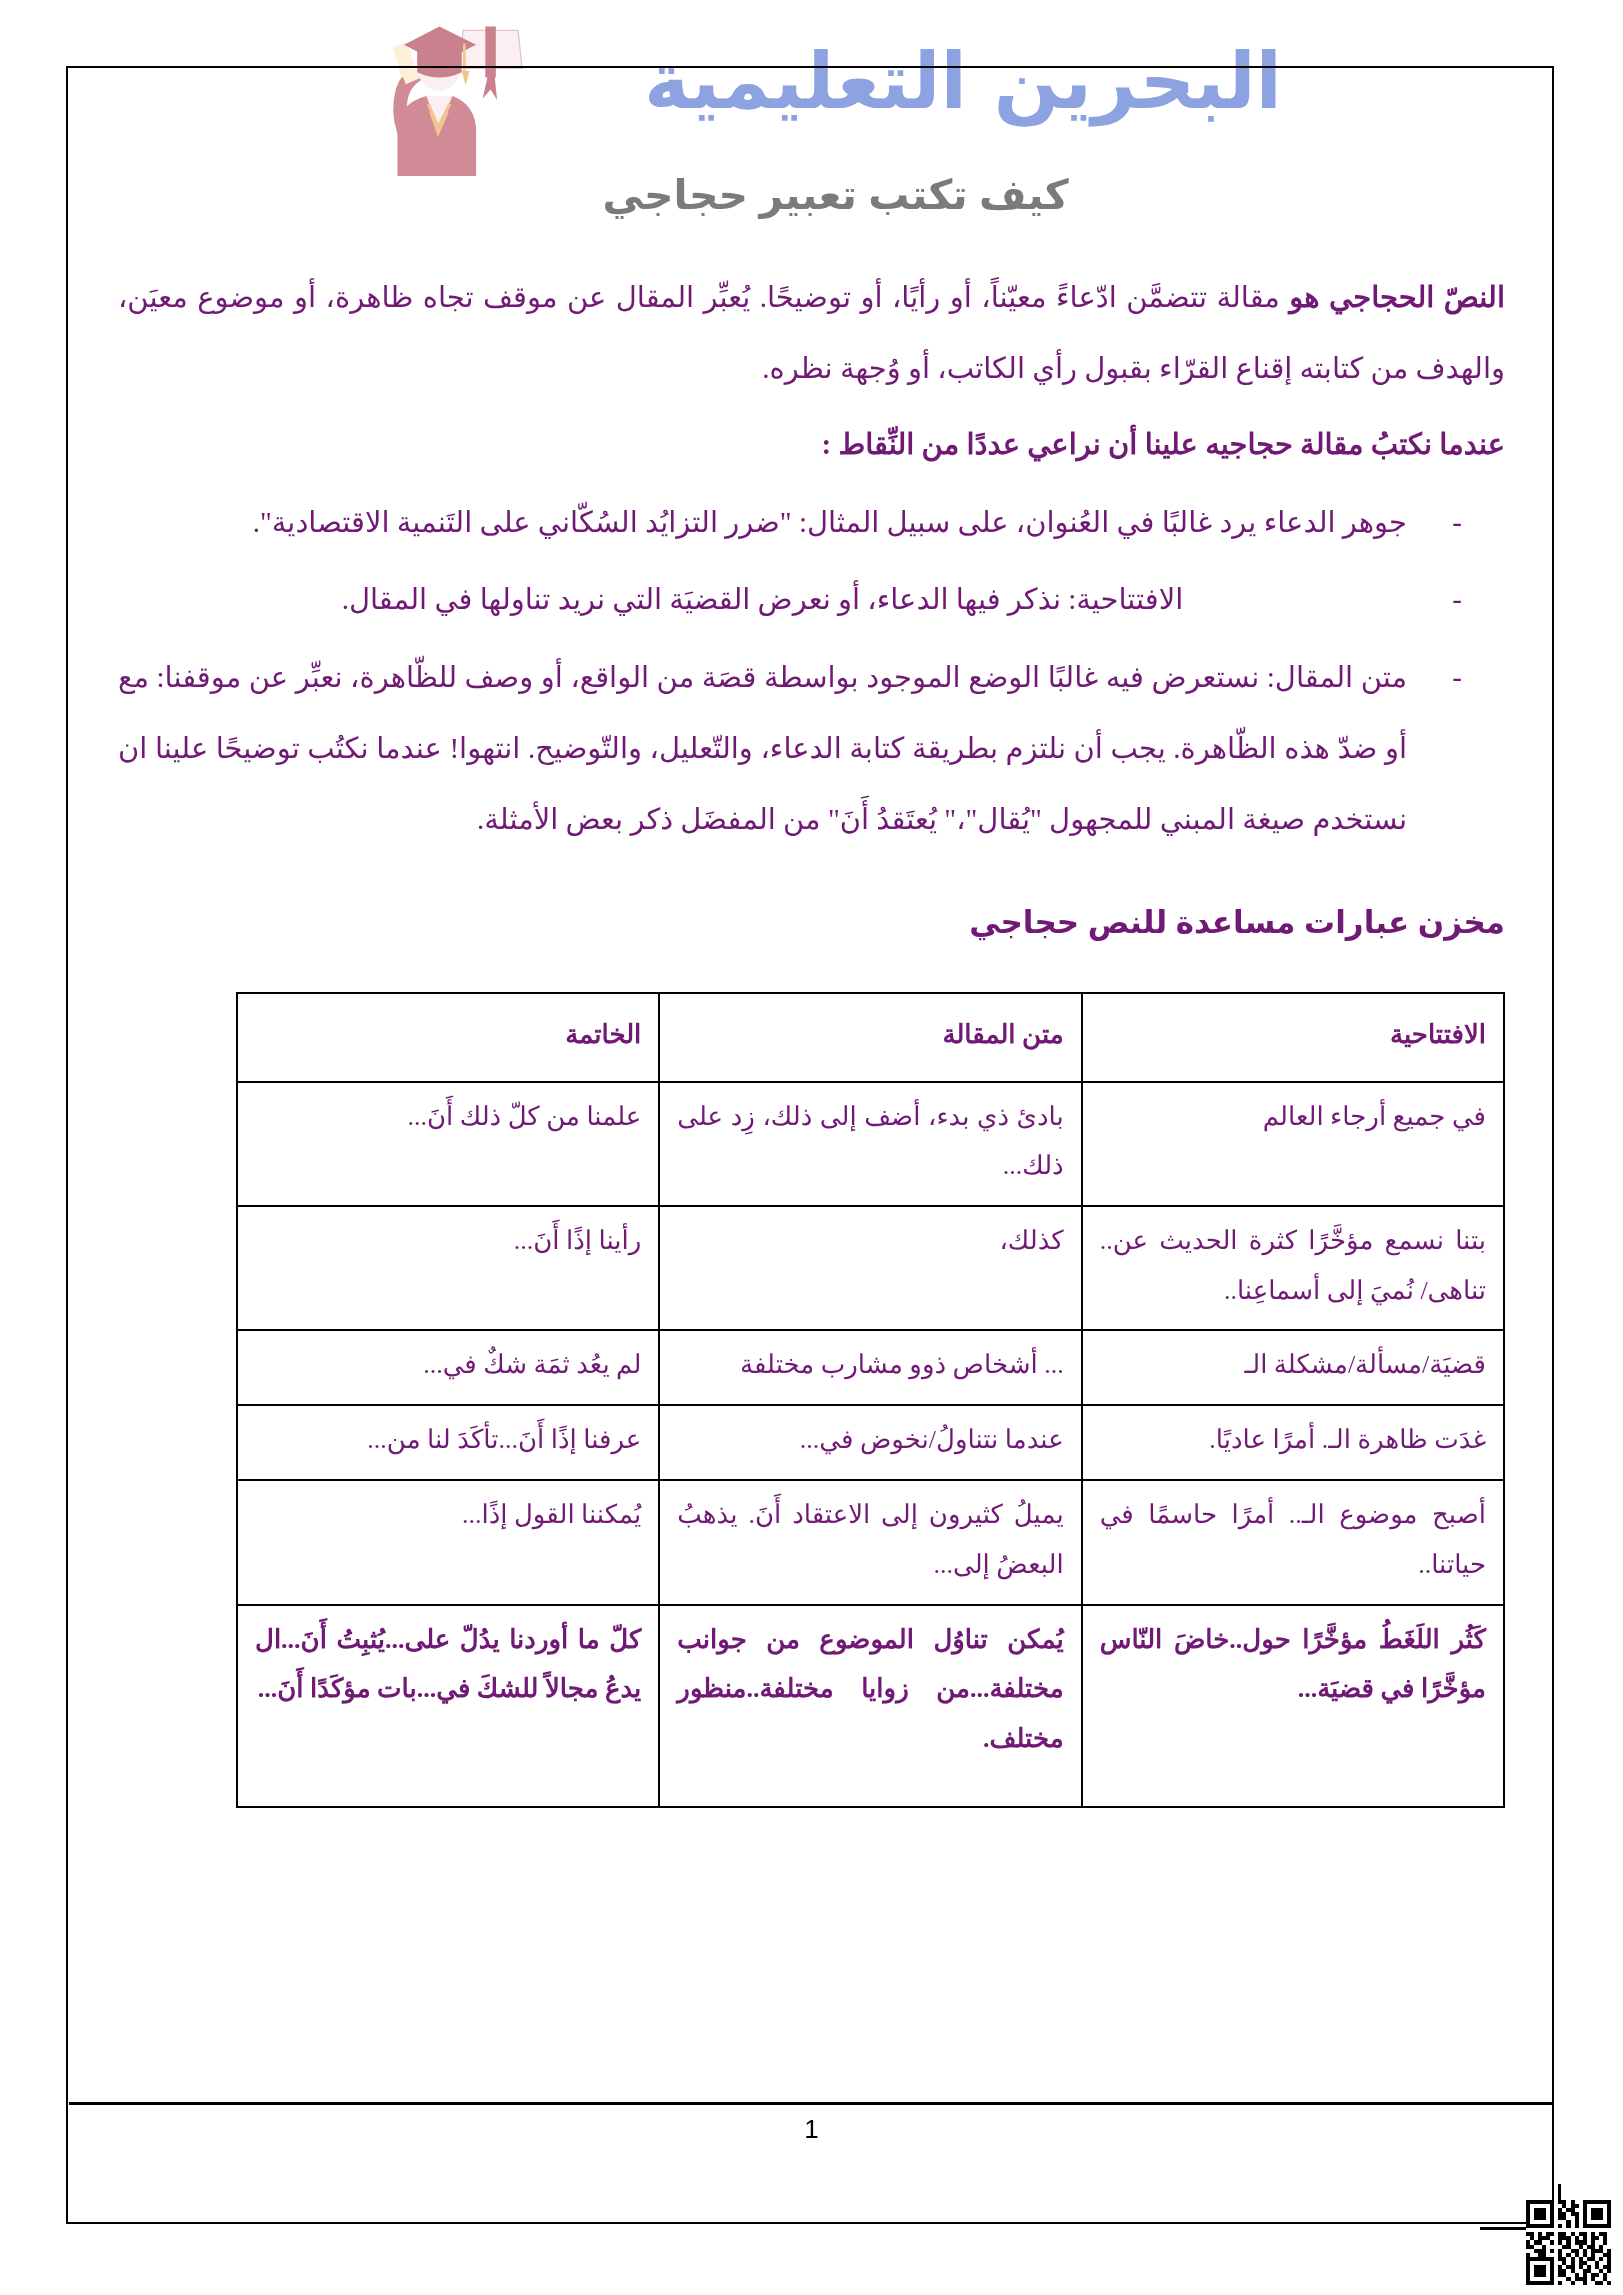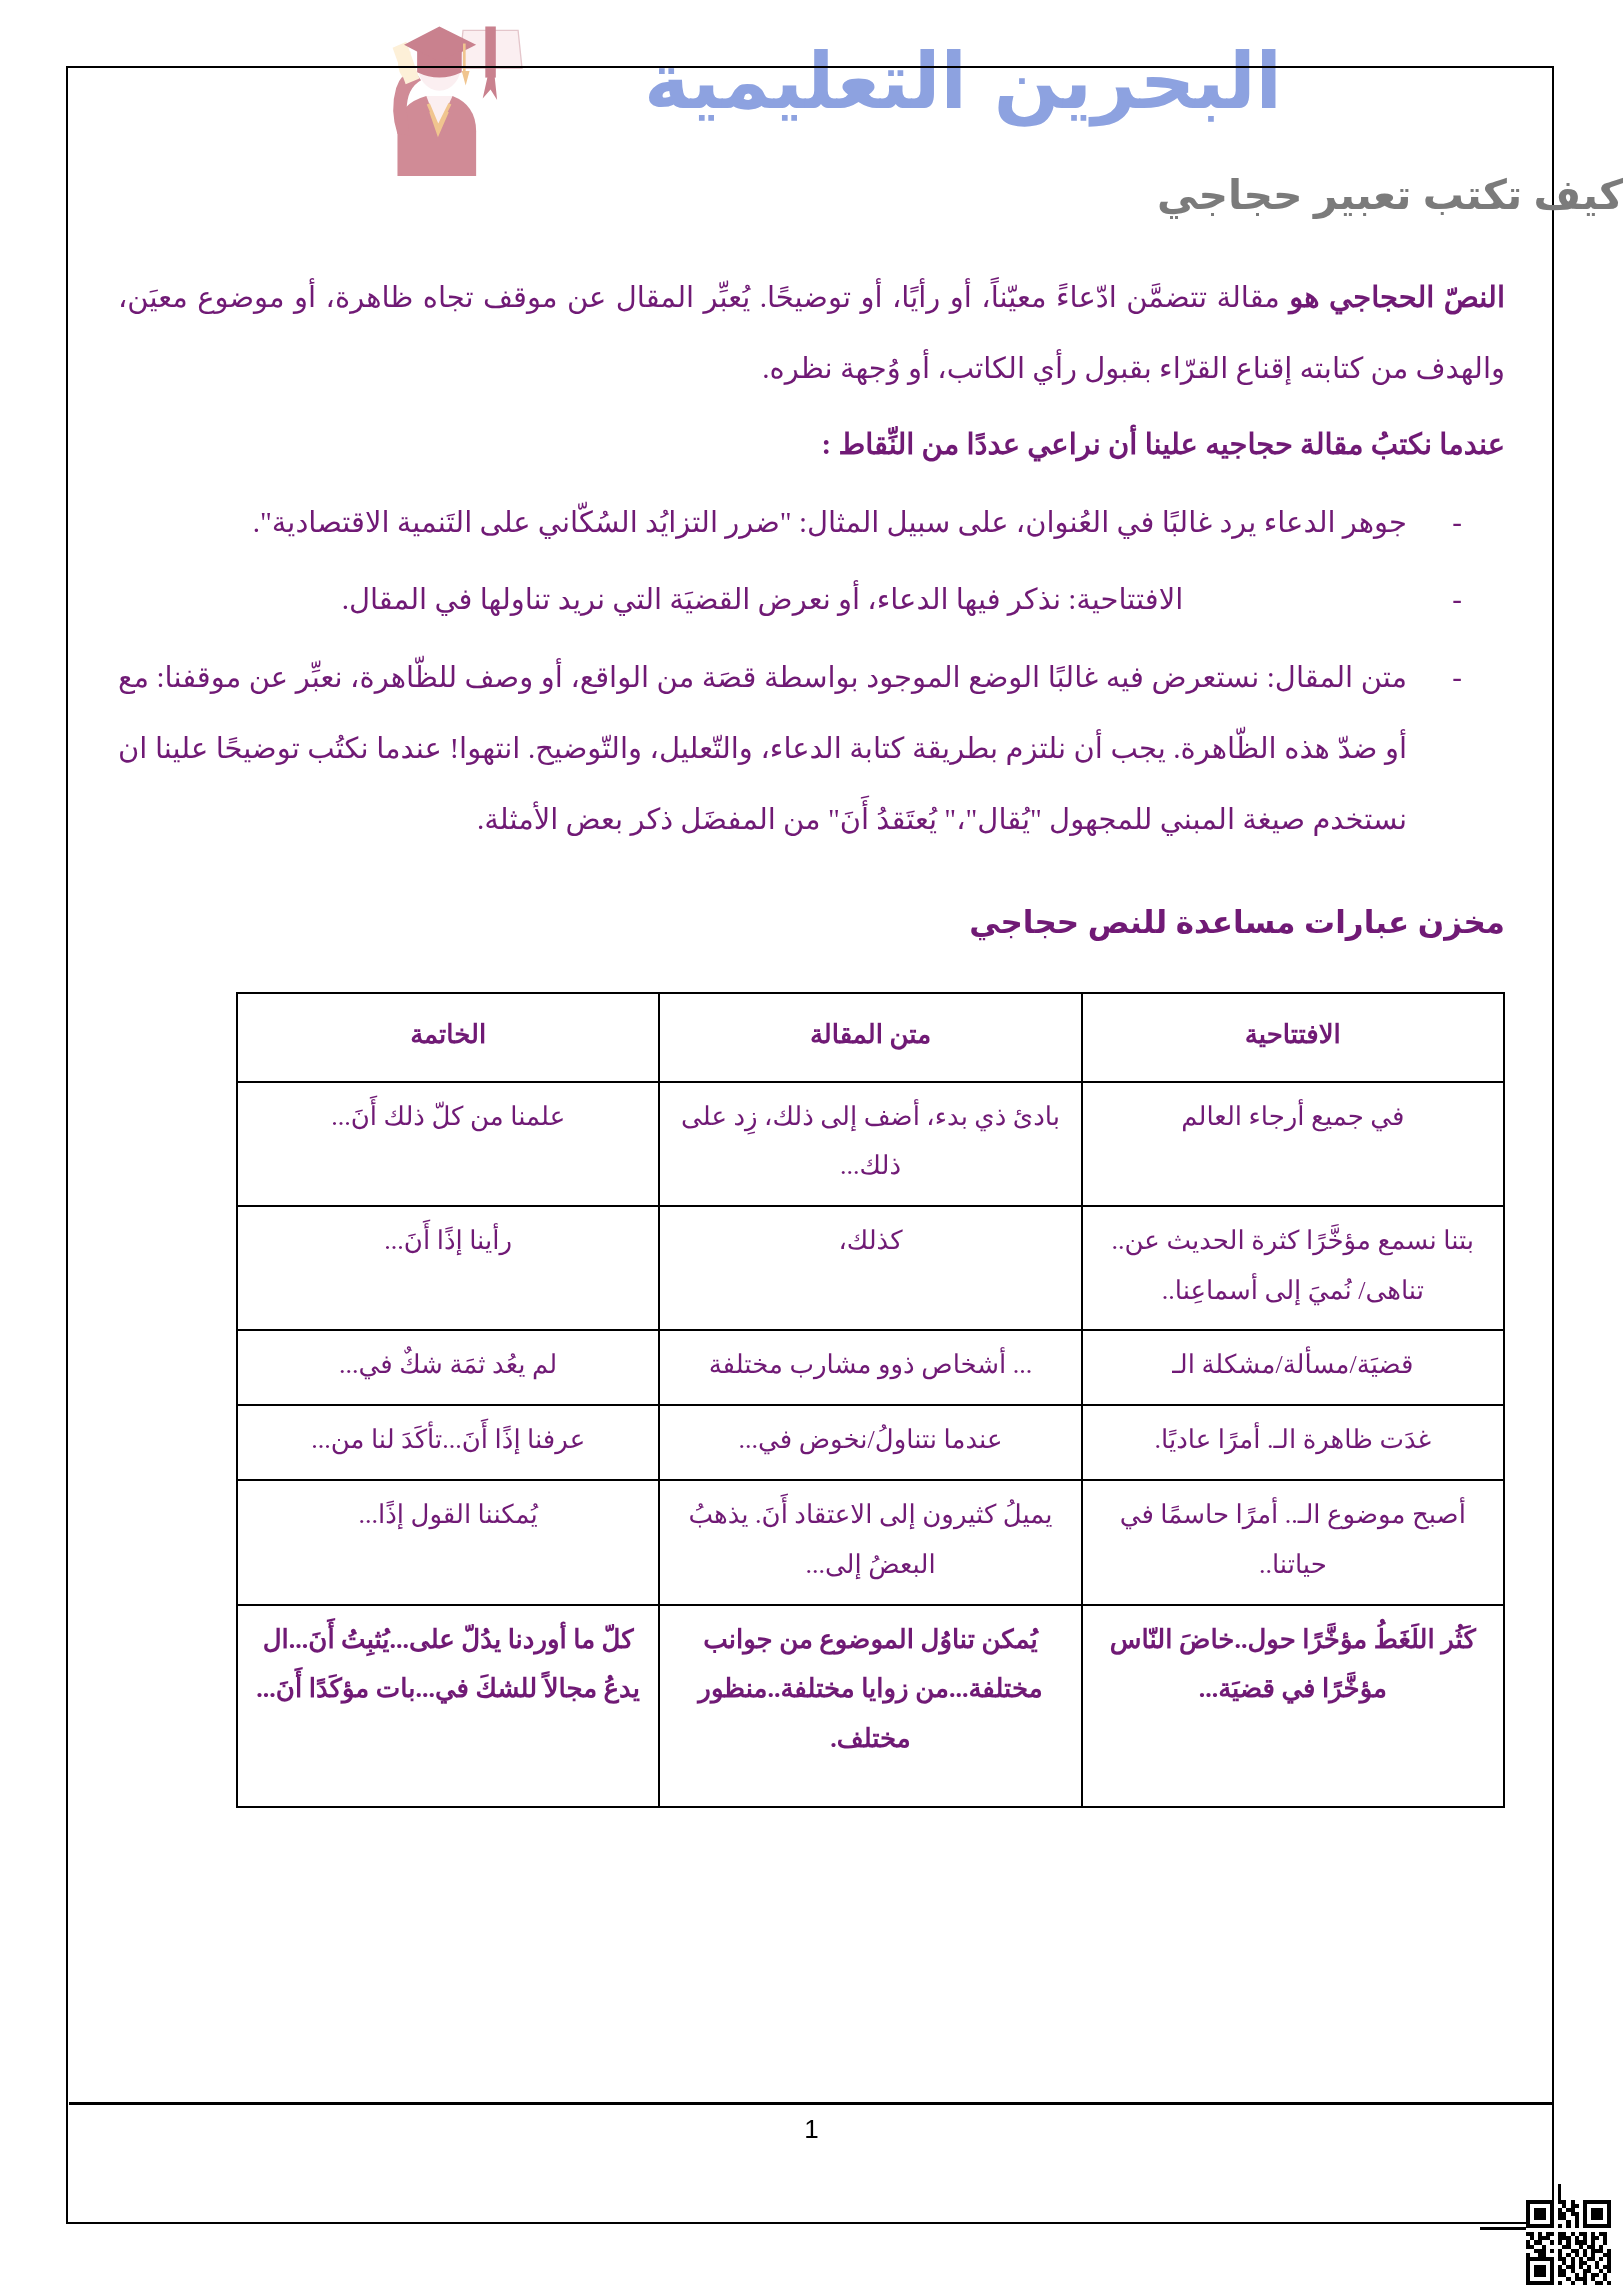--- a/index.html
+++ b/index.html
@@ -55,20 +55,21 @@
     width: 236px;
     height: 164px;
   }
 
   
   .doc-title {
     position: absolute;
     left: 0;
     right: 0;
     top: 171px;
+    text-align: center;
     font-family: "Liberation Sans", "DejaVu Sans", sans-serif;
     font-size: 41px;
     font-weight: bold;
     color: #7b7b7b;
     direction: rtl;
     padding-left: 48px;
   }
 
   
   .content {
@@ -141,21 +142,20 @@
     direction: rtl;
     table-layout: fixed;
   }
   table.phrase-table th,
   table.phrase-table td {
     border: 2px solid #000000;
     vertical-align: top;
     padding: 9.2px 17px 14.4px 17px;
     font-size: 26px;
     line-height: 1.9;
-    text-align: center;
     margin-left: 27px;
   }
   table.phrase-table th {
     font-weight: bold;
     height: 63px;
     vertical-align: middle;
   }
   table.phrase-table td.col-opening { width: 432px; }
   table.phrase-table td.col-body    { width: 432px; }
   table.phrase-table td.col-closing { width: 406px; }

